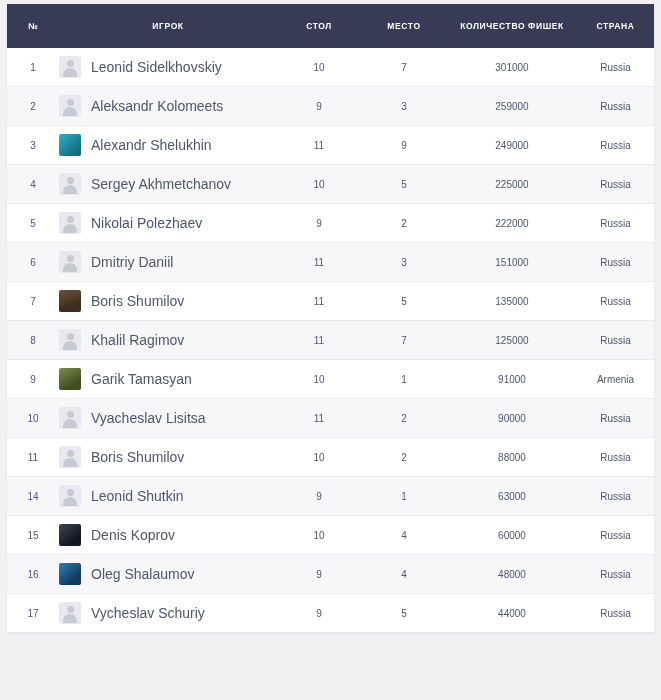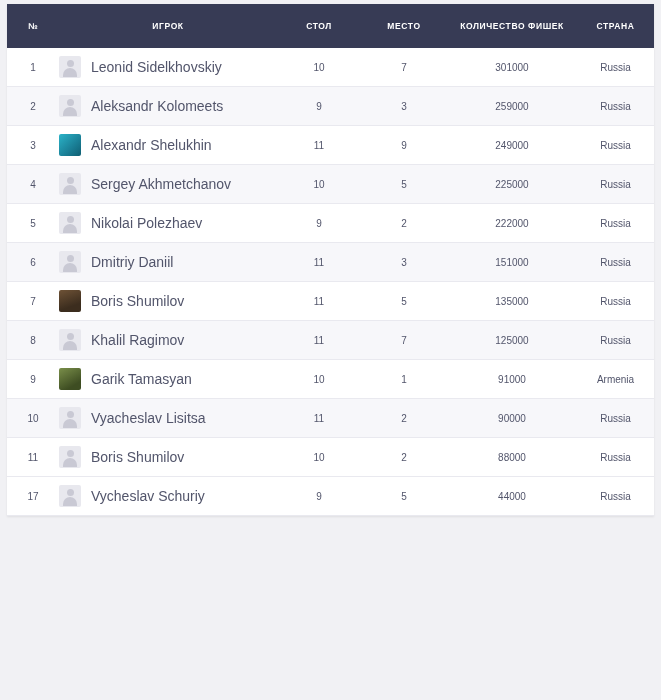--- a/index.html
+++ b/index.html
@@ -290,20 +290,61 @@
                   <span class="silh"></span>
                 </div>
                 <span class="player-name">Boris Shumilov</span>
               </div>
             </td>
             <td>10</td>
             <td>2</td>
             <td class="chips">88000</td>
             <td class="country">Russia</td>
           </tr>
+          <tr class="even">
+            <td class="num">14</td>
+            <td class="player">
+              <div class="player-cell">
+                <div class="avatar">
+                  <span class="silh"></span>
+                </div>
+                <span class="player-name">Leonid Shutkin</span>
+              </div>
+            </td>
+            <td>9</td>
+            <td>1</td>
+            <td class="chips">63000</td>
+            <td class="country">Russia</td>
+          </tr>
+          <tr class="odd">
+            <td class="num">15</td>
+            <td class="player">
+              <div class="player-cell">
+                <div class="avatar photo ph-f"></div>
+                <span class="player-name">Denis Koprov</span>
+              </div>
+            </td>
+            <td>10</td>
+            <td>4</td>
+            <td class="chips">60000</td>
+            <td class="country">Russia</td>
+          </tr>
+          <tr class="even">
+            <td class="num">16</td>
+            <td class="player">
+              <div class="player-cell">
+                <div class="avatar photo ph-g"></div>
+                <span class="player-name">Oleg Shalaumov</span>
+              </div>
+            </td>
+            <td>9</td>
+            <td>4</td>
+            <td class="chips">48000</td>
+            <td class="country">Russia</td>
+          </tr>
           <tr class="odd">
             <td class="num">17</td>
             <td class="player">
               <div class="player-cell">
                 <div class="avatar">
                   <span class="silh"></span>
                 </div>
                 <span class="player-name">Vycheslav Schuriy</span>
               </div>
             </td>

